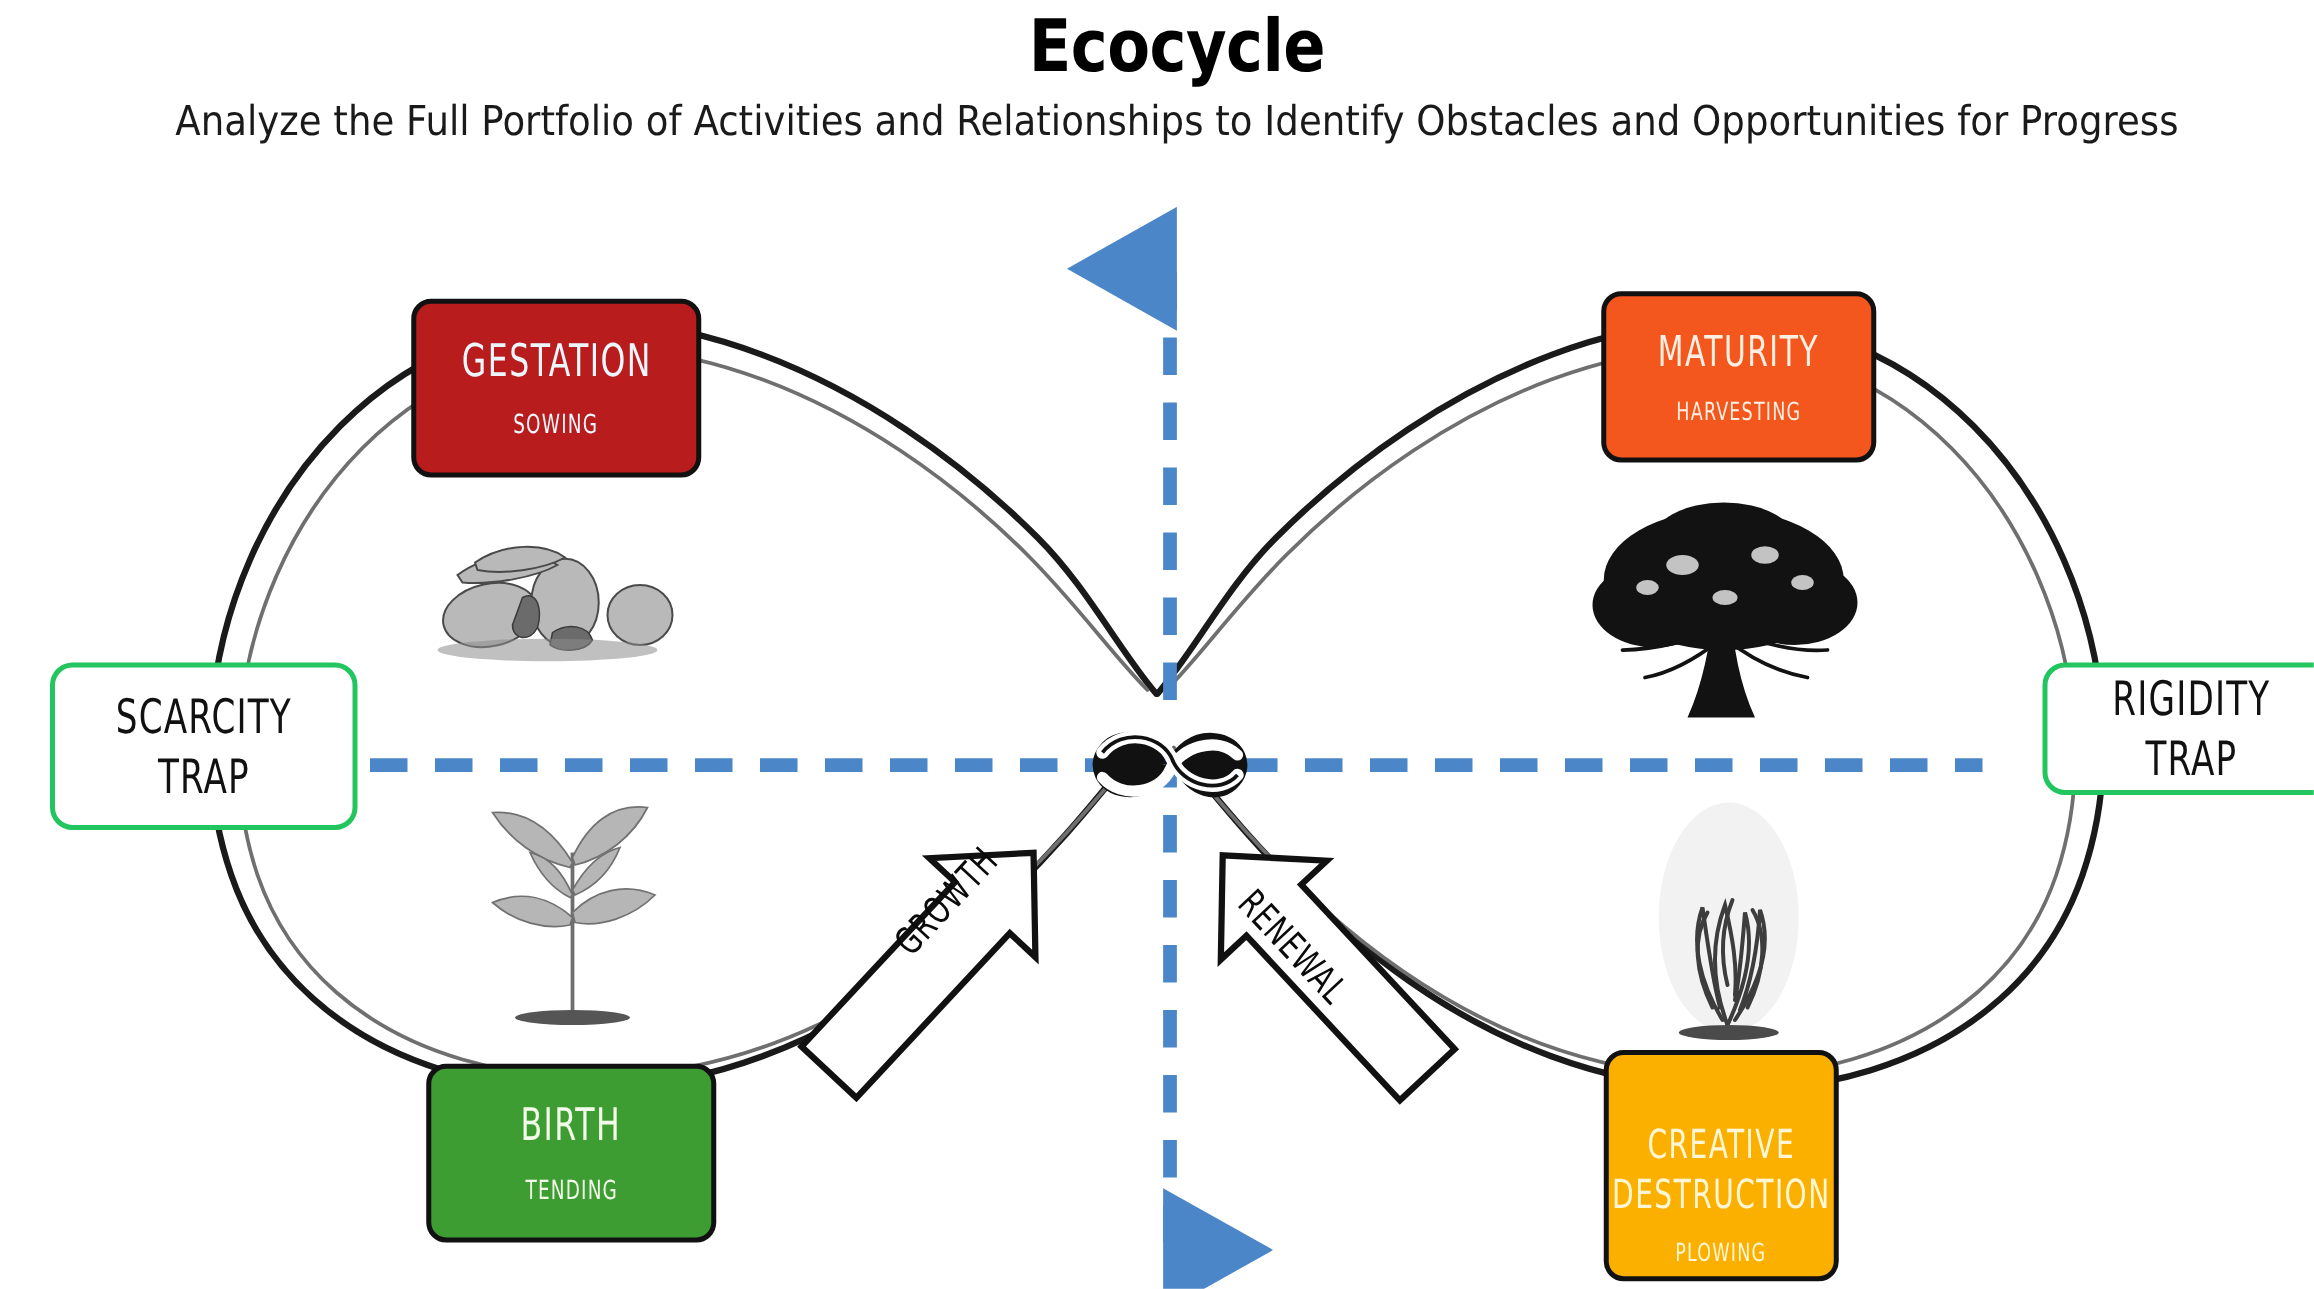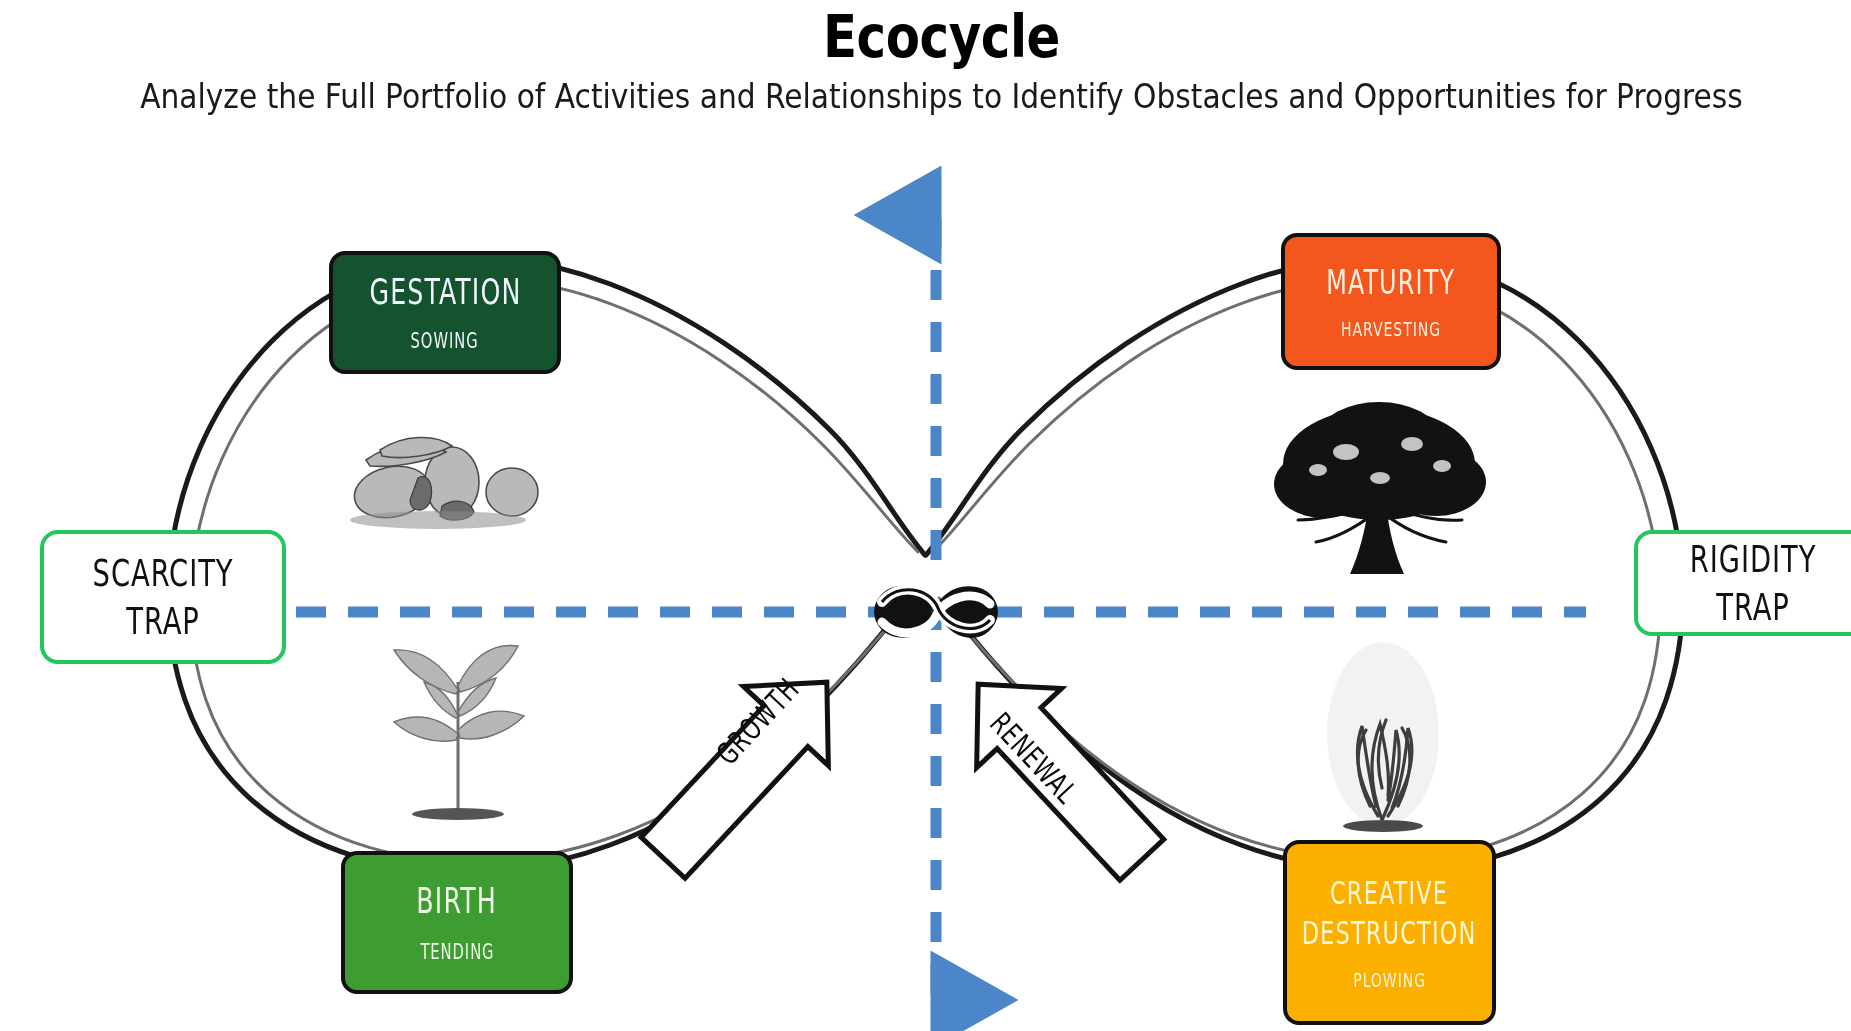--- a/index.html
+++ b/index.html
@@ -88,45 +88,45 @@
   }
   .stage .s-sub {
     font-family: "DejaVu Sans Condensed", "Liberation Sans Narrow", "Liberation Sans", sans-serif;
     font-weight: 500;
     letter-spacing: 1.2px;
     transform: scaleX(0.78);
     white-space: nowrap;
   }
 
   #stage-gestation {
-    left: 329px; top: 239px; width: 232px; height: 123px;
-    background: #14532d;
-    margin-top: 12px;
+    left: 329px; top: 239px; width: 232px; height: 143px;
+    background: #b91c1c;
   }
   #stage-gestation .s-title { color: #eef6fd; font-size: 36px; line-height: 42px; }
   #stage-gestation .s-sub   { color: #eef6fd; font-size: 21px; line-height: 28px; margin-top: 14px; }
 
   #stage-maturity {
     left: 1281px; top: 233px; width: 220px; height: 137px;
     background: #f4571d;
   }
   #stage-maturity .s-title { color: #fdf0e3; font-size: 34px; line-height: 40px; }
   #stage-maturity .s-sub   { color: #fdf0e3; font-size: 20px; line-height: 26px; margin-top: 14px; }
 
   #stage-birth {
     left: 341px; top: 851px; width: 232px; height: 143px;
     background: #3d9c32;
     text-align: center;
   }
   #stage-birth .s-title { color: #f2fae8; font-size: 36px; line-height: 42px; }
   #stage-birth .s-sub   { color: #f2fae8; font-size: 21px; line-height: 28px; margin-top: 16px; }
 
   #stage-creative {
-    left: 1283px; top: 840px; width: 213px; height: 185px;
+    left: 1283px; top: 840px; width: 188px; height: 185px;
     background: #fbb000;
+    justify-content: flex-end;
   }
   #stage-creative .s-title { color: #fff6d6; font-size: 32px; line-height: 40px; }
   #stage-creative .s-sub   { color: #fff6d6; font-size: 20px; line-height: 26px; margin-top: 14px; }
 
   
   .trap {
     position: absolute;
     z-index: 30;
     background: #ffffff;
     border: 4px solid #22c55e;

